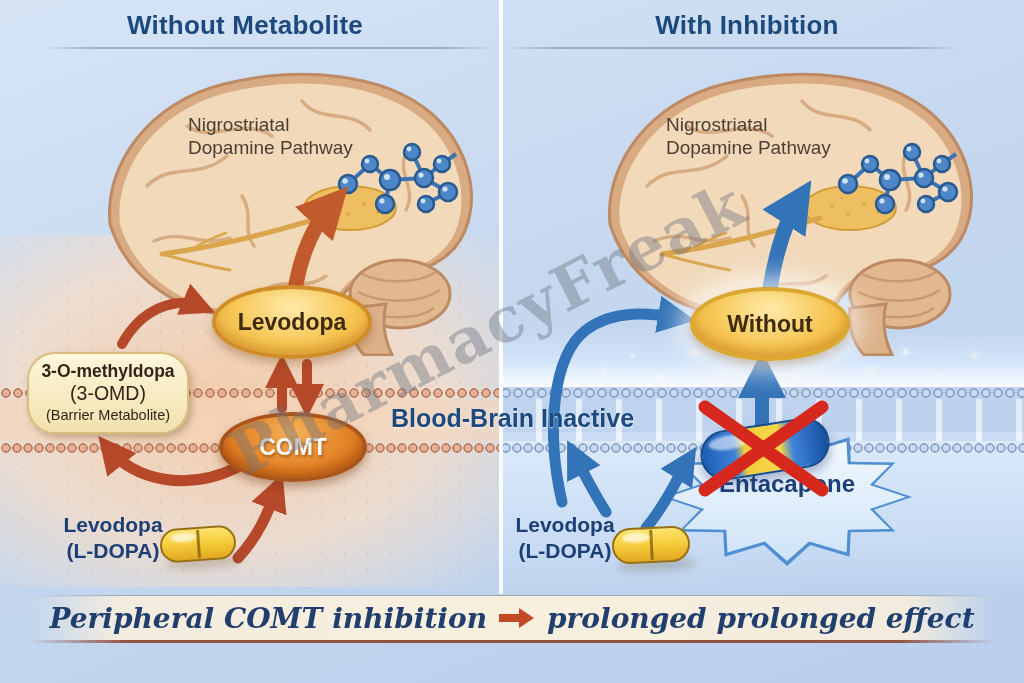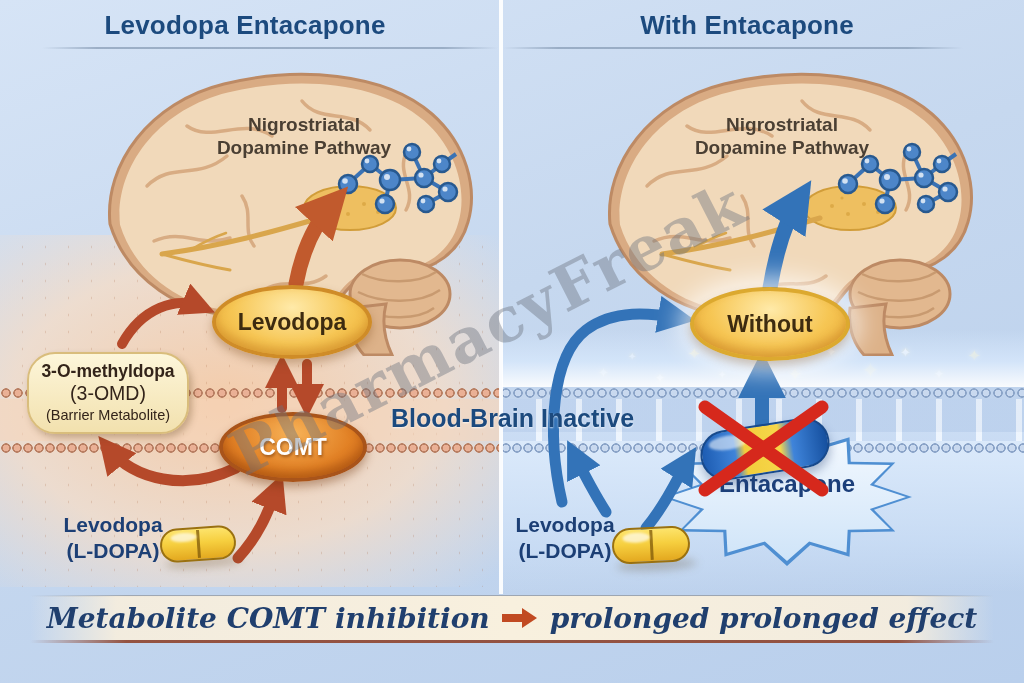--- a/index.html
+++ b/index.html
@@ -19,21 +19,21 @@
   .right-wall{background:repeating-linear-gradient(90deg,rgba(188,209,238,.8) 0 34px,rgba(248,251,255,.9) 34px 40px);opacity:.7;}
   .right-lower{background:linear-gradient(180deg,rgba(222,236,252,.95),rgba(206,225,248,.6) 70%,rgba(0,0,0,0));}
   .right-glow{background:linear-gradient(180deg,rgba(255,255,255,0),rgba(214,231,251,.85) 55%,rgba(255,255,255,.9));}
   
   .band{height:14px;background-repeat:repeat-x;background-size:12px 14px;}
   .band.pink{background-image:radial-gradient(circle at 6px 7px,#eab095 3.4px,#b97f63 3.5px 4.5px,rgba(0,0,0,0) 5px);}
   .band.blue{background-image:radial-gradient(circle at 6px 7px,#c9d9ef 3.4px,#8ba4c8 3.5px 4.5px,rgba(0,0,0,0) 5px);}
   .band.small{height:12px;background-size:11px 12px;}
   .bbb-label{font-size:25px;font-weight:bold;color:#1c4a7e;text-align:center;text-shadow:0 1px 2px rgba(255,255,255,.7);}
   
-  .brain-label{font-size:19px;font-weight:bold;color:#4a3f33;text-align:center;line-height:1.22;}
+  .brain-label{font-size:19px;font-weight:normal;color:#4a3f33;line-height:1.22;}
   
   .oval{display:flex;align-items:center;justify-content:center;border-radius:50%;}
   .oval-gold{background:radial-gradient(ellipse at 50% 28%,#ffeaa9,#f6c654 55%,#e9a831);border:4px solid #cf8c28;
     box-shadow:0 5px 10px rgba(120,70,20,.35),inset 0 -6px 10px rgba(190,120,30,.45);}
   .oval-gold .txt{font-size:23px;font-weight:bold;color:#3d2b10;}
   .oval-orange{background:radial-gradient(ellipse at 50% 28%,#f7b257,#e28125 58%,#bf5a14);border:4px solid #a9541a;
     box-shadow:0 5px 10px rgba(110,50,10,.4),inset 0 -6px 10px rgba(150,70,10,.5);}
   .oval-orange .txt{font-size:23px;font-weight:bold;color:#fff;text-shadow:1px 2px 3px rgba(100,40,0,.55);}
   .dopamine-halo{box-shadow:0 5px 10px rgba(120,70,20,.3),0 0 26px 10px rgba(255,255,255,.75),inset 0 -6px 10px rgba(190,120,30,.45);border-color:#dca92f;}
   
@@ -247,22 +247,22 @@
 
     <g stroke="#3373b8" fill="none" stroke-linecap="round">
       <path d="M 562,502 C 546,432 552,356 586,330 C 614,309 650,313 680,318" stroke-width="11" marker-end="url(#mblue)"></path>
       <path d="M 646,528 C 668,502 678,476 688,460" stroke-width="11" marker-end="url(#mblue)"></path>
       <path d="M 606,512 C 592,490 582,470 574,454" stroke-width="11" marker-end="url(#mblue)"></path>
       <path d="M 762,444 L 762,370" stroke-width="14" marker-end="url(#mblue)"></path>
       <path d="M 770,288 C 776,252 786,220 800,198" stroke-width="15" marker-end="url(#mblue)"></path>
     </g>
   </svg>
 
-  <div class="abs panel-title" style="left:55px;top:10px;width:380px;z-index:22;">Levodopa Entacapone</div>
-  <div class="abs panel-title" style="left:557px;top:10px;width:380px;z-index:22;">With Entacapone</div>
+  <div class="abs panel-title" style="left:55px;top:10px;width:380px;z-index:22;">Without Metabolite</div>
+  <div class="abs panel-title" style="left:557px;top:10px;width:380px;z-index:22;">With Inhibition</div>
   <div class="abs title-rule" style="left:42px;top:47px;width:456px;z-index:22;"></div>
   <div class="abs title-rule" style="left:503px;top:47px;width:460px;z-index:22;"></div>
 
   <div class="abs brain-label" style="left:188px;top:113px;width:232px;z-index:22;">
     <div>Nigrostriatal</div>
     <div>Dopamine Pathway</div>
   </div>
   <div class="abs brain-label" style="left:666px;top:113px;width:232px;z-index:22;">
     <div>Nigrostriatal</div>
     <div>Dopamine Pathway</div>
@@ -340,21 +340,21 @@
     <span class="sparkle abs" style="left:934px;top:368px;font-size:12px;">✦</span>
     <span class="sparkle abs" style="left:968px;top:348px;font-size:15px;color:#fff3c4;">✦</span>
     <span class="sparkle abs" style="left:700px;top:298px;font-size:10px;">✦</span>
     <span class="sparkle abs" style="left:848px;top:302px;font-size:11px;">✦</span>
   </div>
 
   <div class="abs watermark" style="left:178px;top:292px;width:620px;text-align:center;z-index:26;">PharmacyFreak</div>
 
   <div class="abs banner-rule-top" style="left:30px;top:595px;width:964px;z-index:30;"></div>
   <div class="abs banner" style="left:30px;top:596px;width:964px;height:44px;z-index:30;">
-    <span class="banner-text">Metabolite COMT inhibition</span>
+    <span class="banner-text">Peripheral COMT inhibition</span>
     <span class="banner-arrow">
       <svg width="36" height="22" viewBox="0 0 36 22">
           <polygon points="0,7 20,7 20,1 35,11 20,21 20,15 0,15" fill="#c14a22"></polygon>
         </svg>
     </span>
     <span class="banner-text">prolonged prolonged effect</span>
   </div>
   <div class="abs banner-rule-bot" style="left:30px;top:640px;width:964px;z-index:30;"></div>
 
 </div>

